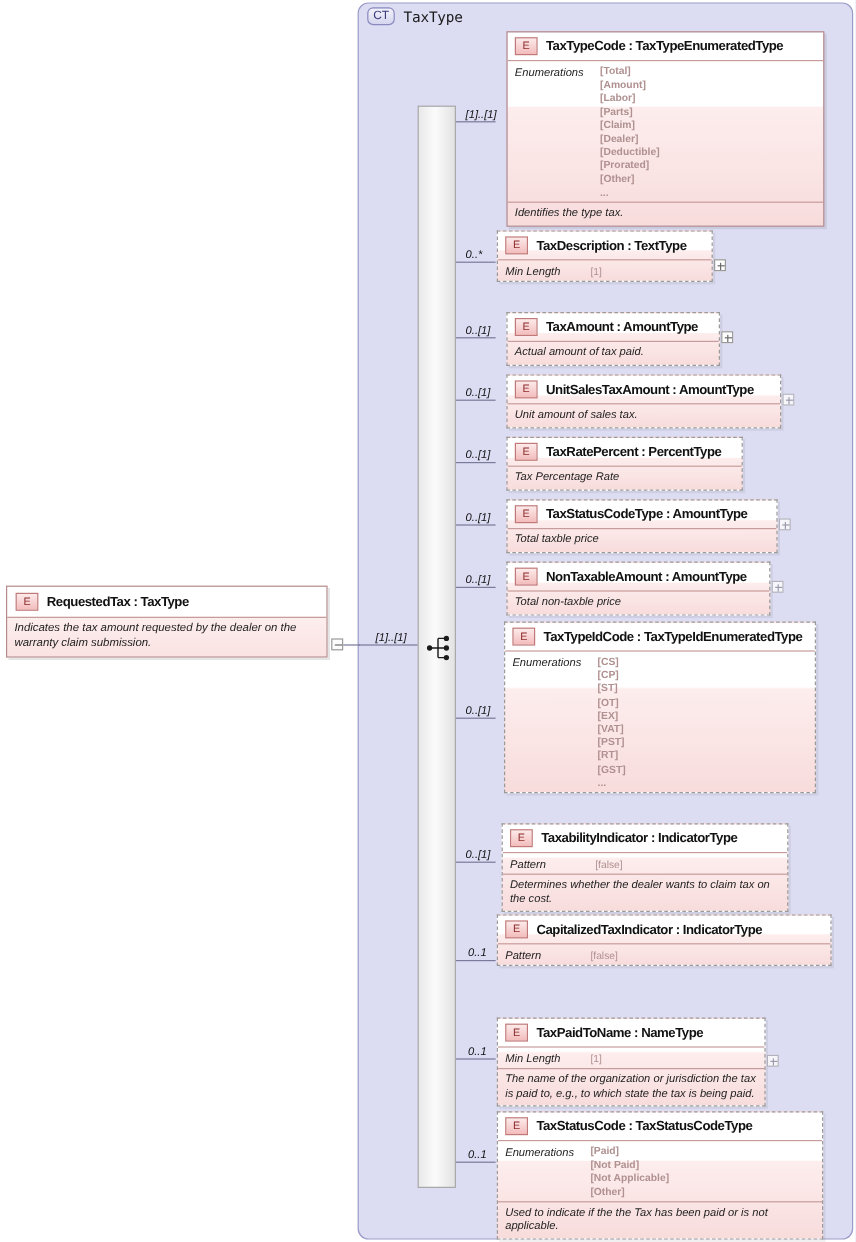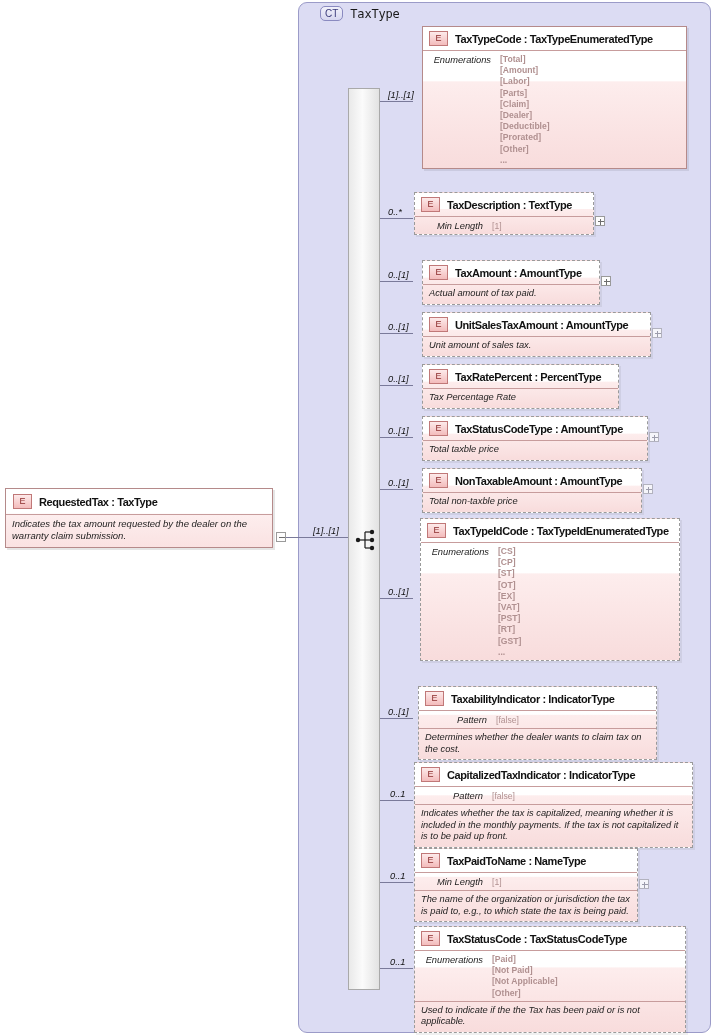--- a/index.html
+++ b/index.html
@@ -15,21 +15,21 @@
   
   .ct-panel{
     position:absolute;
     left:298px;top:2px;width:413px;height:1031px;
     background:#dcdcf3;
     border:1px solid #9b9bc8;
     border-radius:9px;
     box-sizing:border-box;
   }
   .ct-header{
-    position:absolute;left:320px;top:6px;
+    position:absolute;left:306px;top:6px;
     display:flex;align-items:center;gap:7px;
     z-index:6;
   }
   .ct-badge{
     display:inline-block;
     font-size:10px;line-height:13px;
     padding:0 4px;
     color:#3a3a7a;
     border:1px solid #8a8ac0;
     border-radius:5px;
@@ -115,21 +115,21 @@
     letter-spacing:-0.4px;
     font-weight:600;
   }
 
   
   .facet-row{display:flex;align-items:flex-start;gap:9px;line-height:12px;}
   .facet-label{
     font-style:italic;font-size:9.3px;color:#1d1d1d;
     flex:none;
   }
-  .facet-label.w{width:62px;text-align:right;}
+  .facet-label.w{width:62px;}
   .facet-vals{
     color:#b09090;font-size:8.6px;line-height:11.2px;
     font-family:"Liberation Sans", sans-serif;
     font-weight:bold;
   }
   .facet-vals div{white-space:nowrap;}
   .facet-inline{color:#b09090;font-size:8.6px;}
 
   
   .card{
@@ -232,20 +232,21 @@
           <div>[Parts]</div>
           <div>[Claim]</div>
           <div>[Dealer]</div>
           <div>[Deductible]</div>
           <div>[Prorated]</div>
           <div>[Other]</div>
           <div>...</div>
         </span>
       </div>
     </div>
+    <div class="ann">Identifies the type tax.</div>
   </div>
 
   <span class="card" style="left:388px;top:207px;">0..*</span>
   <div class="ebox optional" style="left:414px;top:192px;width:180px;">
     <div class="hdr">
       <span class="e-badge">E</span>
       <span class="e-name">TaxDescription : TextType</span>
     </div>
     <div class="facets">
       <div class="facet-row">
@@ -350,21 +351,20 @@
     <div class="hdr">
       <span class="e-badge">E</span>
       <span class="e-name">CapitalizedTaxIndicator : IndicatorType</span>
     </div>
     <div class="facets">
       <div class="facet-row">
         <span class="facet-label w">Pattern</span>
         <span class="facet-inline">[false]</span>
       </div>
     </div>
-    <div class="ann">Indicates whether the tax is capitalized, meaning whether it is included in the monthly payments. If the tax is not capitalized it is to be paid up front.</div>
   </div>
 
   <span class="card" style="left:390px;top:871px;">0..1</span>
   <div class="ebox optional" style="left:414px;top:848px;width:224px;">
     <div class="hdr">
       <span class="e-badge">E</span>
       <span class="e-name">TaxPaidToName : NameType</span>
     </div>
     <div class="facets">
       <div class="facet-row">

